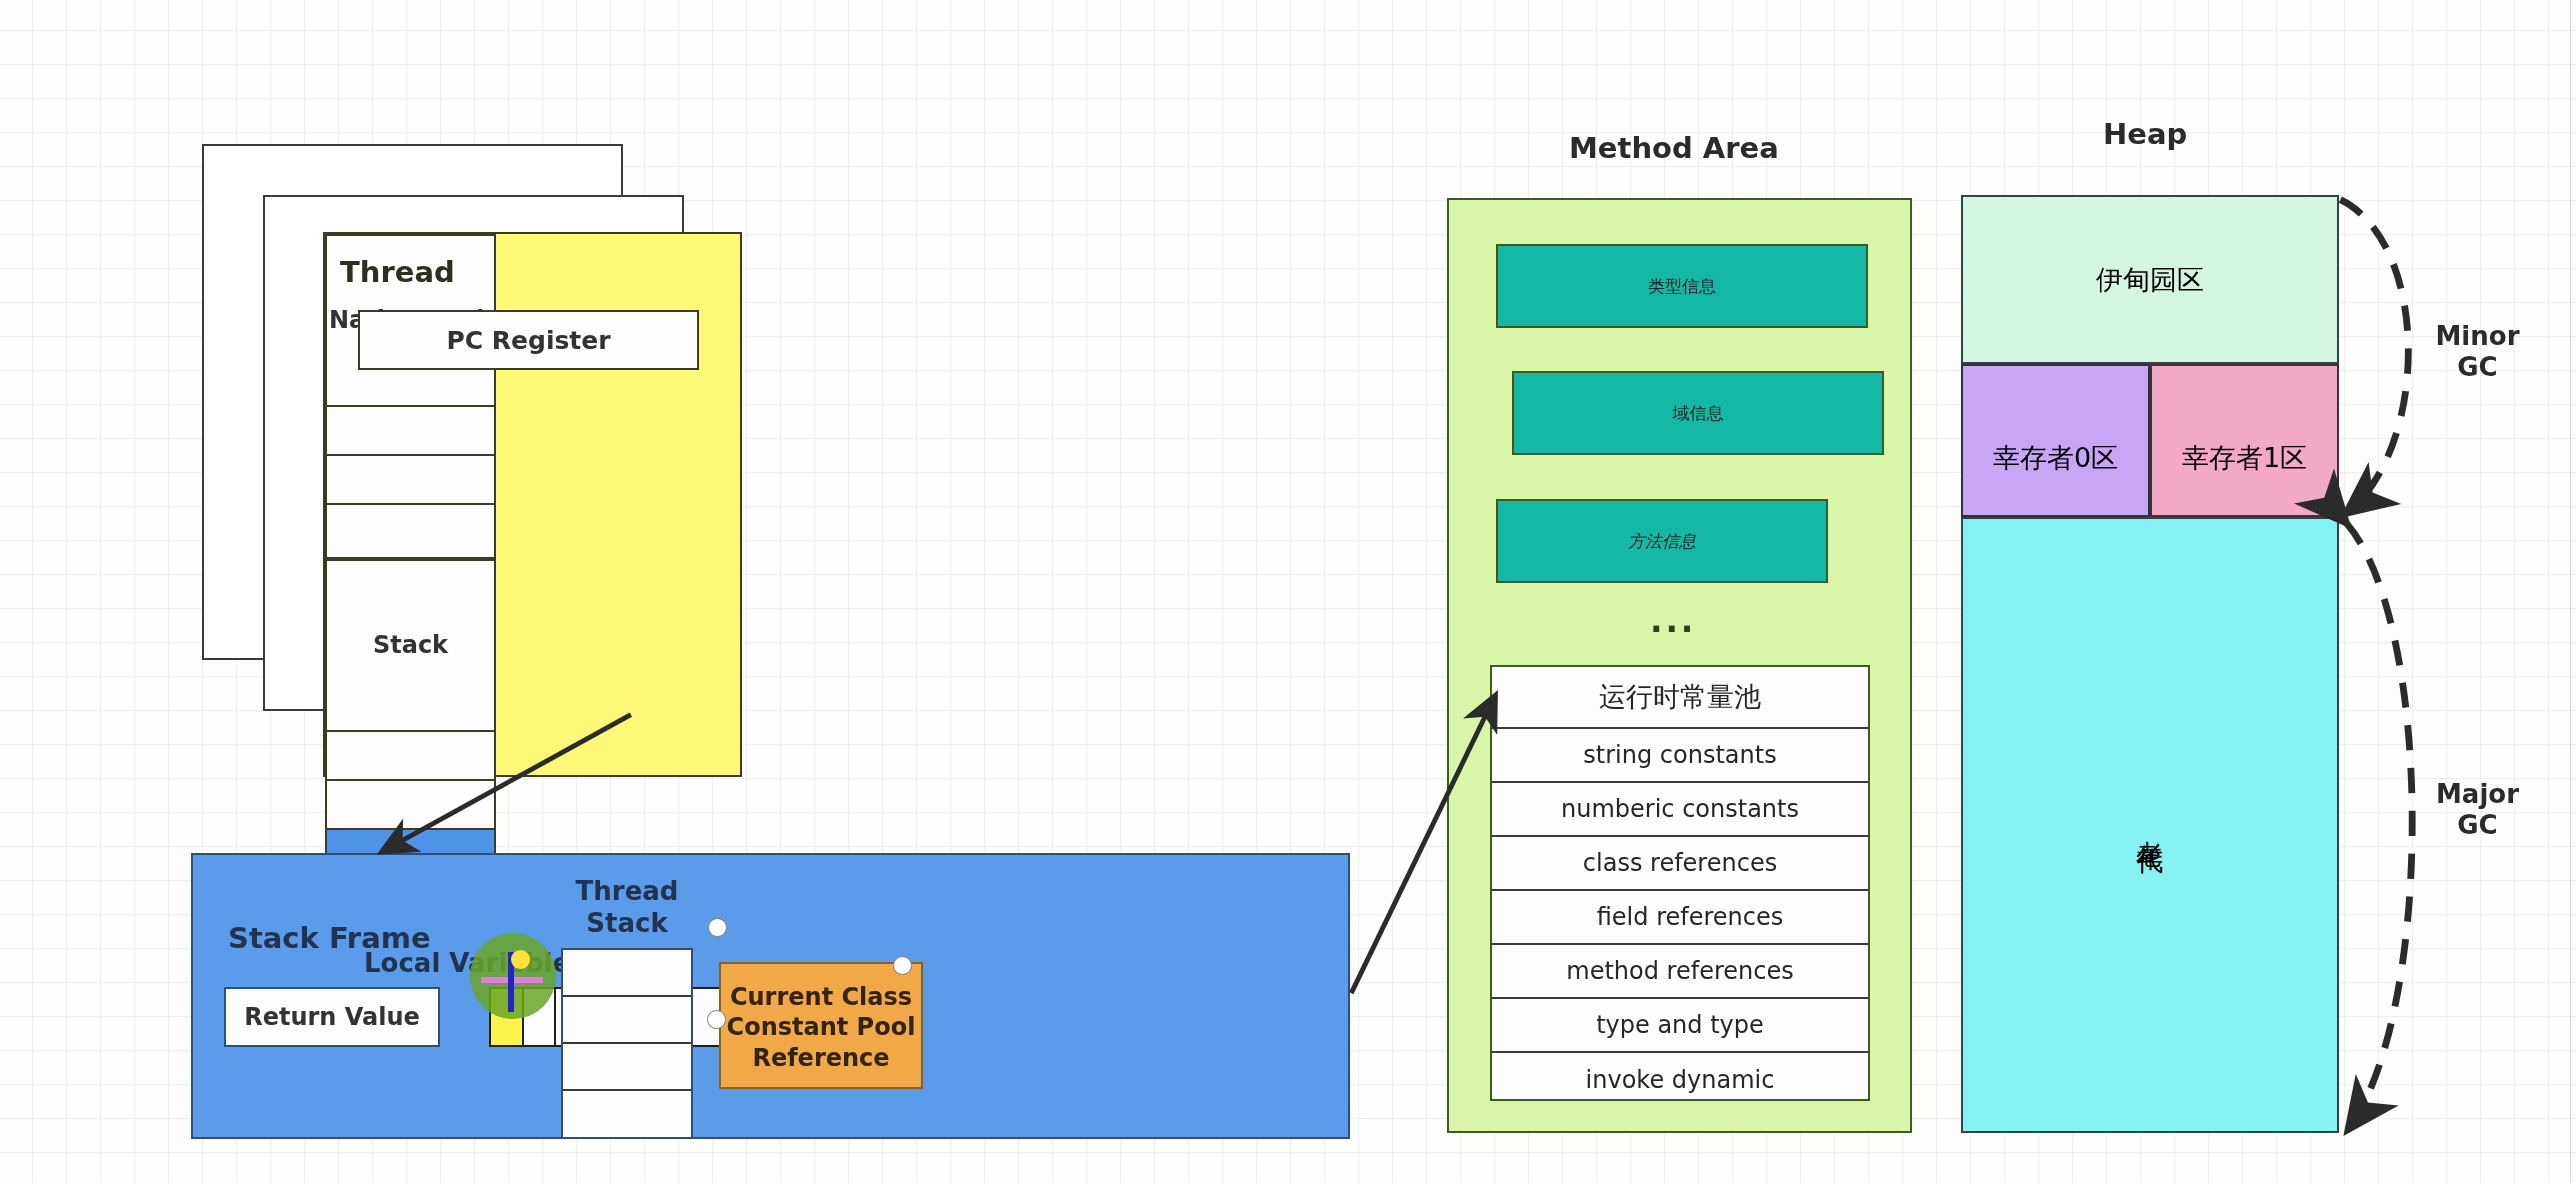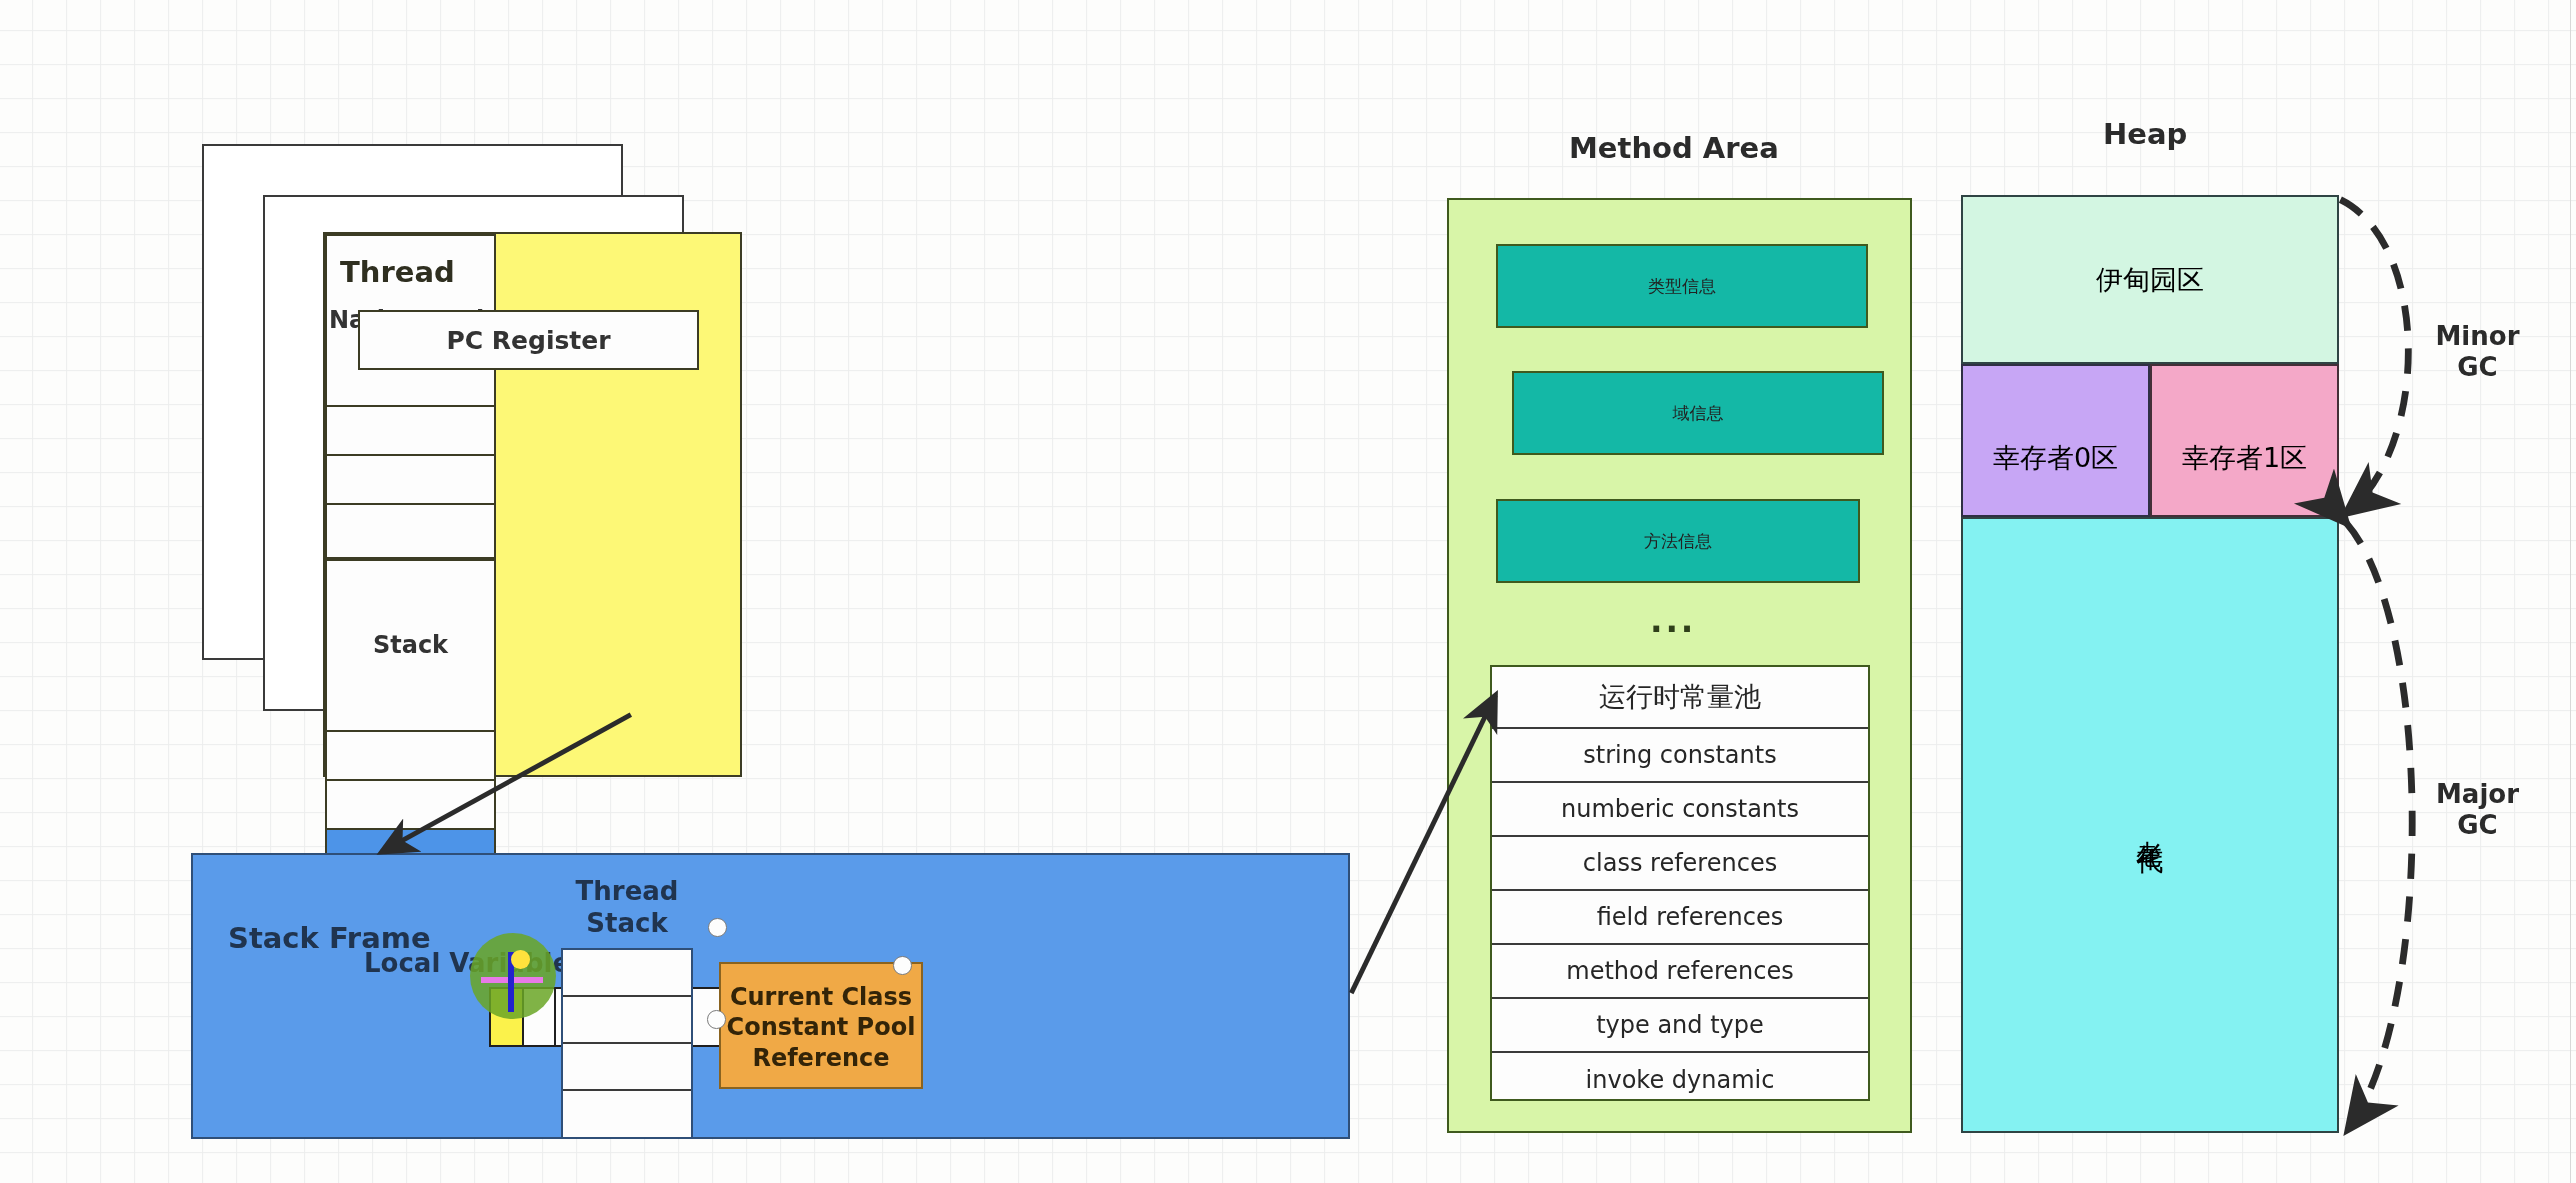--- a/index.html
+++ b/index.html
@@ -177,20 +177,21 @@
       <div class="slot" style="height:49px;"></div>
       <div class="slot" style="height:49px;"></div>
       <div class="slot last active" style="height:47px;"></div>
     </div>
   </div>
 
   <div class="box frame-card" style="left:191px; top:853px; width:1159px; height:286px;">
 
     <div class="lbl frame-title" style="left:35px; top:66px;">Stack Frame</div>
 
+    <div class="return-val box center-text" style="left:31px; top:132px; width:216px; height:60px;">Return Value</div>
 
     <div class="lbl frame-sub" style="left:171px; top:93px;">Local Variables</div>
 
     <div class="lv-row" style="left:296px; top:132px; width:232px; height:60px;">
       <div class="lv-cell selected" style="width:33px;"></div>
       <div class="lv-cell" style="width:33px;"></div>
       <div class="lv-cell" style="width:33px;"></div>
       <div class="lv-cell" style="width:33px;"></div>
       <div class="lv-cell" style="width:33px;"></div>
       <div class="lv-cell" style="width:33px;"></div>
@@ -215,21 +216,21 @@
       <span>Reference</span>
     </div>
   </div>
 
   <div class="lbl section-title" style="left:1569px; top:131px;">Method Area</div>
 
   <div class="box ma-card" style="left:1447px; top:198px; width:465px; height:935px;">
 
     <div class="ma-item box center-text" style="left:47px; top:44px; width:372px; height:84px;">类型信息</div>
     <div class="ma-item box center-text" style="left:47px; top:171px; width:372px; height:84px;margin-left:16px;">域信息</div>
-    <div class="ma-item box center-text" style="left:47px; top:299px; width:364px; height:84px;">方法信息</div>
+    <div class="ma-item box center-text" style="left:47px; top:299px; width:332px; height:84px;font-style:italic;">方法信息</div>
 
     <div class="lbl ma-dots" style="left:201px; top:401px;">...</div>
 
     <div class="rcp" style="position:absolute; left:41px; top:465px; width:380px; height:436px;">
       <div class="r head" style="height:62px;">运行时常量池</div>
       <div class="r" style="height:54px;">string constants</div>
       <div class="r" style="height:54px;">numberic constants</div>
       <div class="r" style="height:54px;">class references</div>
       <div class="r" style="height:54px;padding-left:20px;">field references</div>
       <div class="r" style="height:54px;">method references</div>

